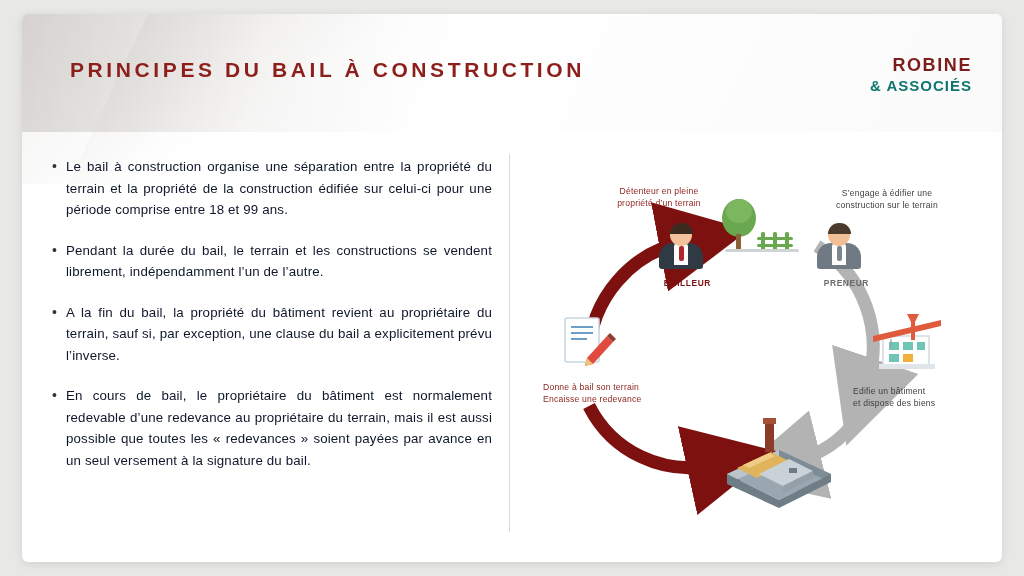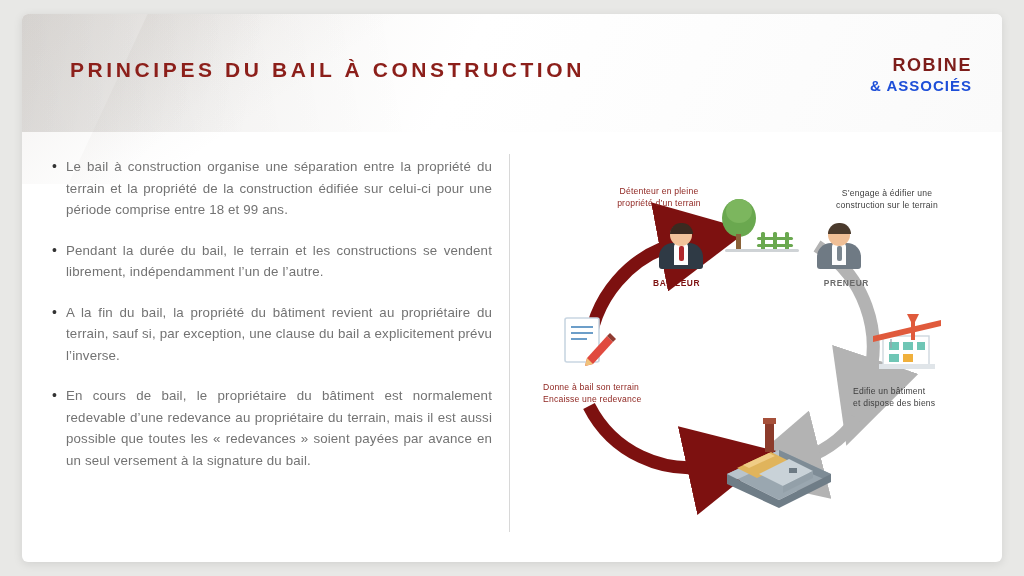--- a/index.html
+++ b/index.html
@@ -68,21 +68,21 @@
   #logo .l1 {
     font-size: 18px;
     font-weight: bold;
     letter-spacing: 1.6px;
     color: #7d1d1a;
   }
   #logo .l2 {
     font-size: 15px;
     font-weight: bold;
     letter-spacing: 1.0px;
-    color: #1d4ed8;
+    color: #0f766e;
     margin-left: 16px;
   }
   
   #bullets {
     position: absolute;
     left: 30px;
     top: 142px;
     width: 440px;
   }
   .bullet {
@@ -92,21 +92,21 @@
   .bullet .dot {
     flex: 0 0 14px;
     color: #333;
     font-size: 14px;
     line-height: 21px;
   }
   .bullet .txt {
     flex: 1;
     font-size: 13.3px;
     line-height: 21.5px;
-    color: #737373;
+    color: #0f172a;
     text-align: justify;
     letter-spacing: 0.15px;
   }
   
   #divider {
     position: absolute;
     left: 487px;
     top: 140px;
     width: 1px;
     height: 378px;
@@ -244,21 +244,21 @@
       <rect x="20" y="53" width="74" height="3" rx="1.5" fill="#cfd3d6"></rect>
     </svg>
 
     <div class="person" style="left:142px; top:70px; width:44px; height:48px;">
       <div class="p-body" style="background:#2f3a45;"></div>
       <div class="p-shirt"></div>
       <div class="p-tie" style="background:#b0272b;"></div>
       <div class="p-head" style="background:#f2c39a;"></div>
       <div class="p-hair" style="background:#3a2a20;"></div>
     </div>
-    <div class="role" style="left:136px; top:124px; width:58px; text-align:left; color:#7d1110;">BAILLEUR</div>
+    <div class="role" style="left:136px; top:124px; width:58px; text-align:right; color:#7d1110;">BAILLEUR</div>
 
     <div class="person" style="left:300px; top:70px; width:44px; height:48px;">
       <div class="p-body" style="background:#6f7a84;"></div>
       <div class="p-shirt"></div>
       <div class="p-tie" style="background:#7b868f;"></div>
       <div class="p-head" style="background:#f0bf96;"></div>
       <div class="p-hair" style="background:#4a3a2c;"></div>
     </div>
     <div class="role" style="left:294px; top:124px; width:58px; text-align:right; color:#6a6a6a;">PRENEUR</div>
 

